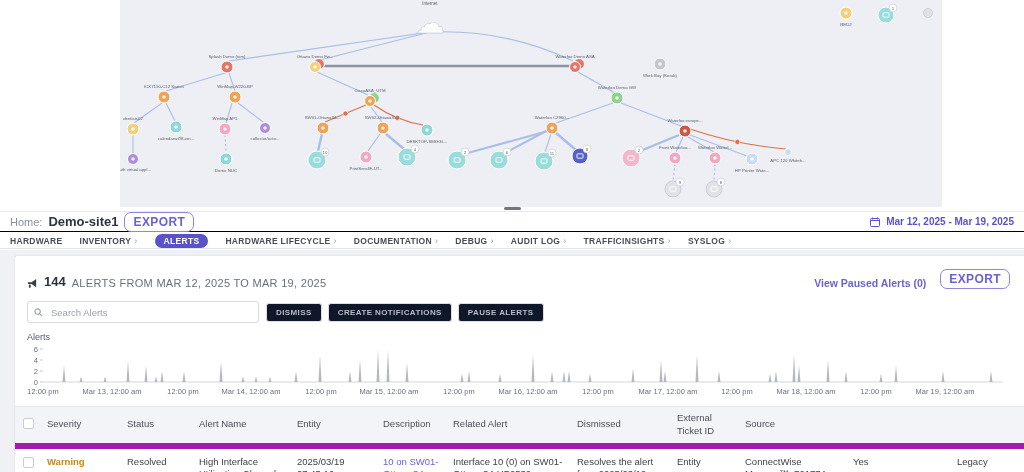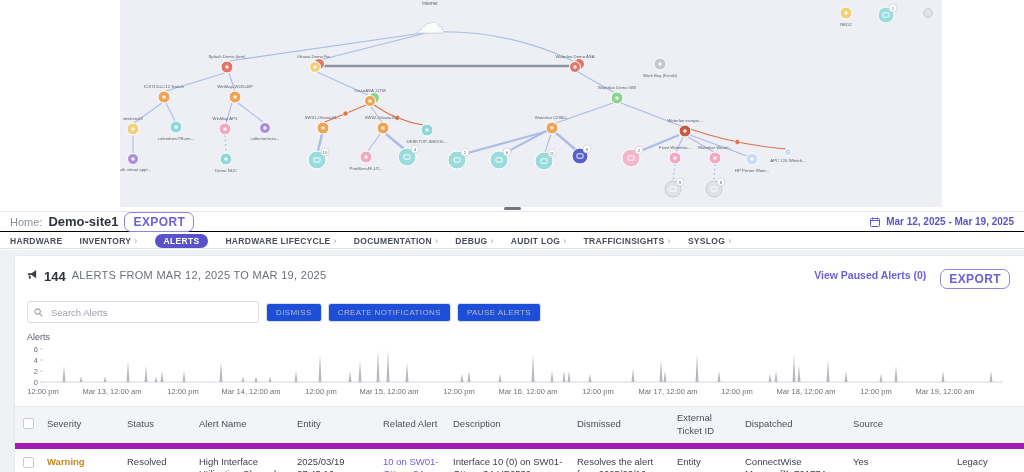--- a/index.html
+++ b/index.html
@@ -25,32 +25,32 @@
   .nav-row{position:absolute;top:233px;left:0;right:0;height:16px;background:#fff;display:flex;
            align-items:center;gap:17px;padding:0 10px;border-bottom:1px solid #e3e5ea;box-sizing:border-box;}
   .nav-item{font-size:8.5px;font-weight:bold;letter-spacing:.3px;color:#474c58;display:flex;
             align-items:center;gap:3px;cursor:pointer;white-space:nowrap;}
   .nav-item .chev{color:#9aa0ab;font-size:9px;font-weight:normal;}
   .nav-item.active{background:#5a52c8;color:#fff;border-radius:9px;padding:2px 9px;}
   
   .content{position:absolute;top:250px;left:0;right:0;bottom:0;background:#f0f1f4;}
   .card{position:absolute;left:14px;top:5px;right:0;bottom:0;background:#fff;
         border:1px solid #e7e8ec;border-right:none;border-bottom:none;border-radius:3px 0 0 0;}
-  .card-head{display:flex;align-items:flex-start;gap:6px;margin:13px 14px 12px 12px;}
+  .card-head{display:flex;align-items:flex-end;gap:6px;margin:13px 14px 12px 12px;}
   .count{font-size:13px;font-weight:bold;color:#2e333e;}
   .head-rest{font-size:11px;color:#6a6f79;letter-spacing:.3px;}
   .paused-link{font-size:10.5px;font-weight:bold;color:#6b61d6;text-decoration:none;margin-right:8px;cursor:pointer;}
   .mega-icon svg{display:block;}
   .search-row{display:flex;align-items:center;gap:7px;margin:10px 12px 0 12px;}
   .search-box{display:flex;align-items:center;width:218px;height:20px;border:1px solid #d9dbe1;
               border-radius:3px;padding:0 6px;gap:6px;background:#fff;}
   .search-box input{border:none;outline:none;font-size:9.5px;flex:1;color:#3c414c;
                     font-family:"Liberation Sans",sans-serif;background:transparent;}
   .search-box input::placeholder{color:#9ba0aa;}
-  .action-btn{background:#1d4ed8;border:1px solid #dcdee3;color:#b9bcc4;font-size:8px;font-weight:normal;
+  .action-btn{background:#0f172a;border:1px solid #dcdee3;color:#b9bcc4;font-size:8px;font-weight:bold;
               letter-spacing:.4px;border-radius:3px;padding:4px 9px;font-family:"Liberation Sans",sans-serif;}
   .chart-label{font-size:9px;color:#565b66;margin:9px 0 0 12px;}
   #chartSvg{display:block;margin:0 12px;overflow:visible;}
   
   .table{margin-top:8px;font-size:9.5px;}
   .trow{display:grid;grid-template-columns:24px 80px 72px 98px 86px 70px 124px 100px 68px 108px 104px 1fr;
         align-items:start;padding:0 0 0 8px;border-bottom:1px solid #ebecf0;}
   .thead{background:#f3f4f7;border-top:1px solid #e6e7ec;border-bottom:6px solid #a21caf;
          color:#4a4f59;align-items:center;}
   .thead .cell{padding:5px 6px 5px 0;font-size:9.5px;}
@@ -452,25 +452,24 @@
         <text x="849" y="52" text-anchor="middle" font-size="7.5" fill="#6a6f79" font-family="Liberation Sans, sans-serif">12:00 pm</text>
         <text x="918" y="52" text-anchor="middle" font-size="7.5" fill="#6a6f79" font-family="Liberation Sans, sans-serif">Mar 19, 12:00 am</text>
       </svg>
     <div class="table" id="alertsTable">
         <div class="trow thead">
           <div class="cell"><span class="cb"></span></div>
           <div class="cell"><span>Severity</span></div>
           <div class="cell"><span>Status</span></div>
           <div class="cell"><span>Alert Name</span></div>
           <div class="cell"><span>Entity</span></div>
+          <div class="cell"><span>Description</span></div>
           <div class="cell"><span>Related Alert</span></div>
-          <div class="cell"><span>Description</span></div>
           <div class="cell"><span>Dismissed</span></div>
           <div class="cell"><span>External Ticket ID</span></div>
-          <div class="cell"><span>Dispatched</span></div>
           <div class="cell"><span>Source</span></div>
         </div>
         <div class="trow">
           <div class="cell"><span class="cb"></span></div>
           <div class="cell warning">Warning</div>
           <div class="cell">Resolved</div>
           <div class="cell">High Interface Utilization Cleared</div>
           <div class="cell">2025/03/19 07:45:16</div>
           <div class="cell"><a class="entity-link">10 on SW01-Ottawa34-HP2530</a></div>
           <div class="cell">Interface 10 (0) on SW01-Ottawa34-HP2530 now has a utilization of 16%</div>

